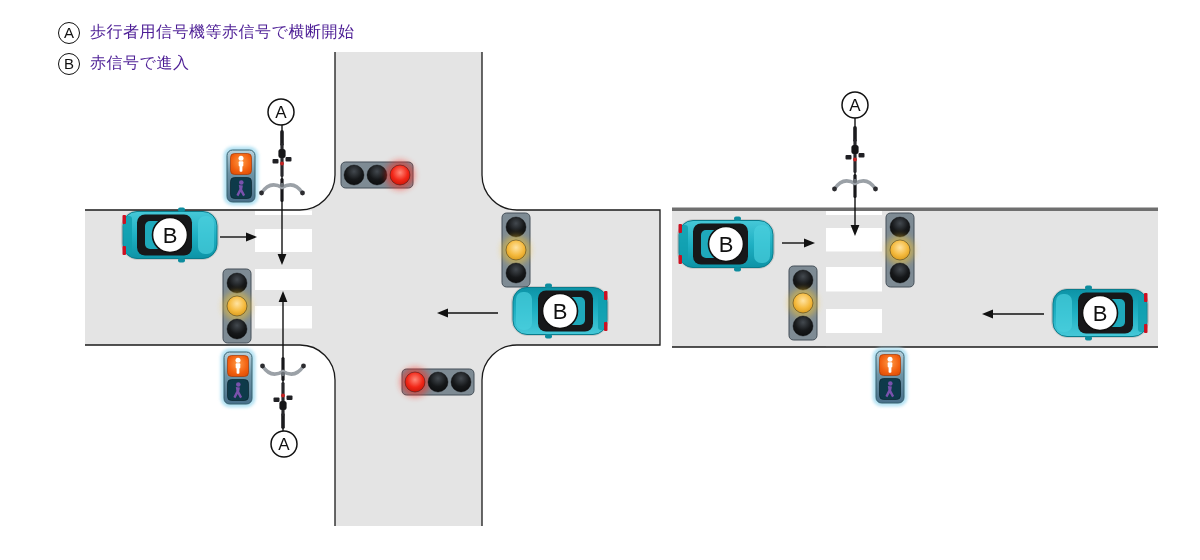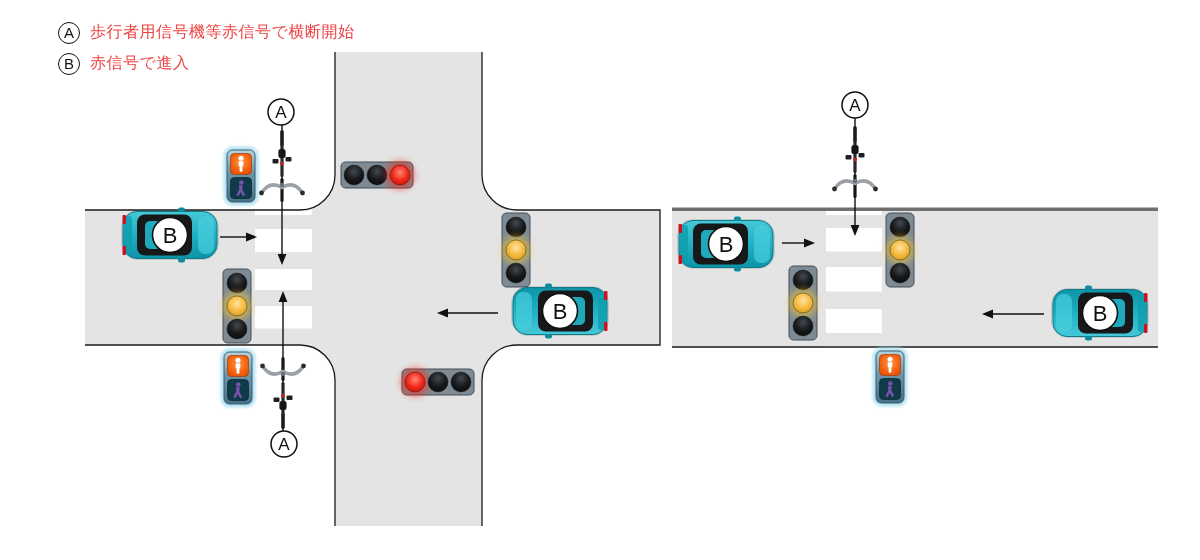--- a/index.html
+++ b/index.html
@@ -5,21 +5,21 @@
   html,body{margin:0;padding:0;background:#fff;}
   body{width:1200px;height:560px;position:relative;overflow:hidden;
        font-family:"Liberation Sans","DejaVu Sans",sans-serif;}
   #stage{position:absolute;left:0;top:0;width:1200px;height:560px;}
   svg{position:absolute;left:0;top:0;}
   .legend{position:absolute;left:58px;top:20px;z-index:5;}
   .legend-row{display:flex;align-items:center;margin-bottom:6px;height:25px;}
   .legend-circle{width:22px;height:22px;border:1.5px solid #111;border-radius:50%;
     display:flex;align-items:center;justify-content:center;font-size:15px;color:#111;
     box-sizing:border-box;flex:0 0 auto;}
-  .legend-text{margin-left:10px;font-size:16px;color:#ef4444;letter-spacing:.5px;white-space:nowrap;}
+  .legend-text{margin-left:10px;font-size:16px;color:#4c1d95;letter-spacing:.5px;white-space:nowrap;}
 </style>
 </head>
 <body>
 
 <div id="stage">
 
   <div class="legend">
     <div class="legend-row">
       <span class="legend-circle">A</span>
       <span class="legend-text">歩行者用信号機等赤信号で横断開始</span>

